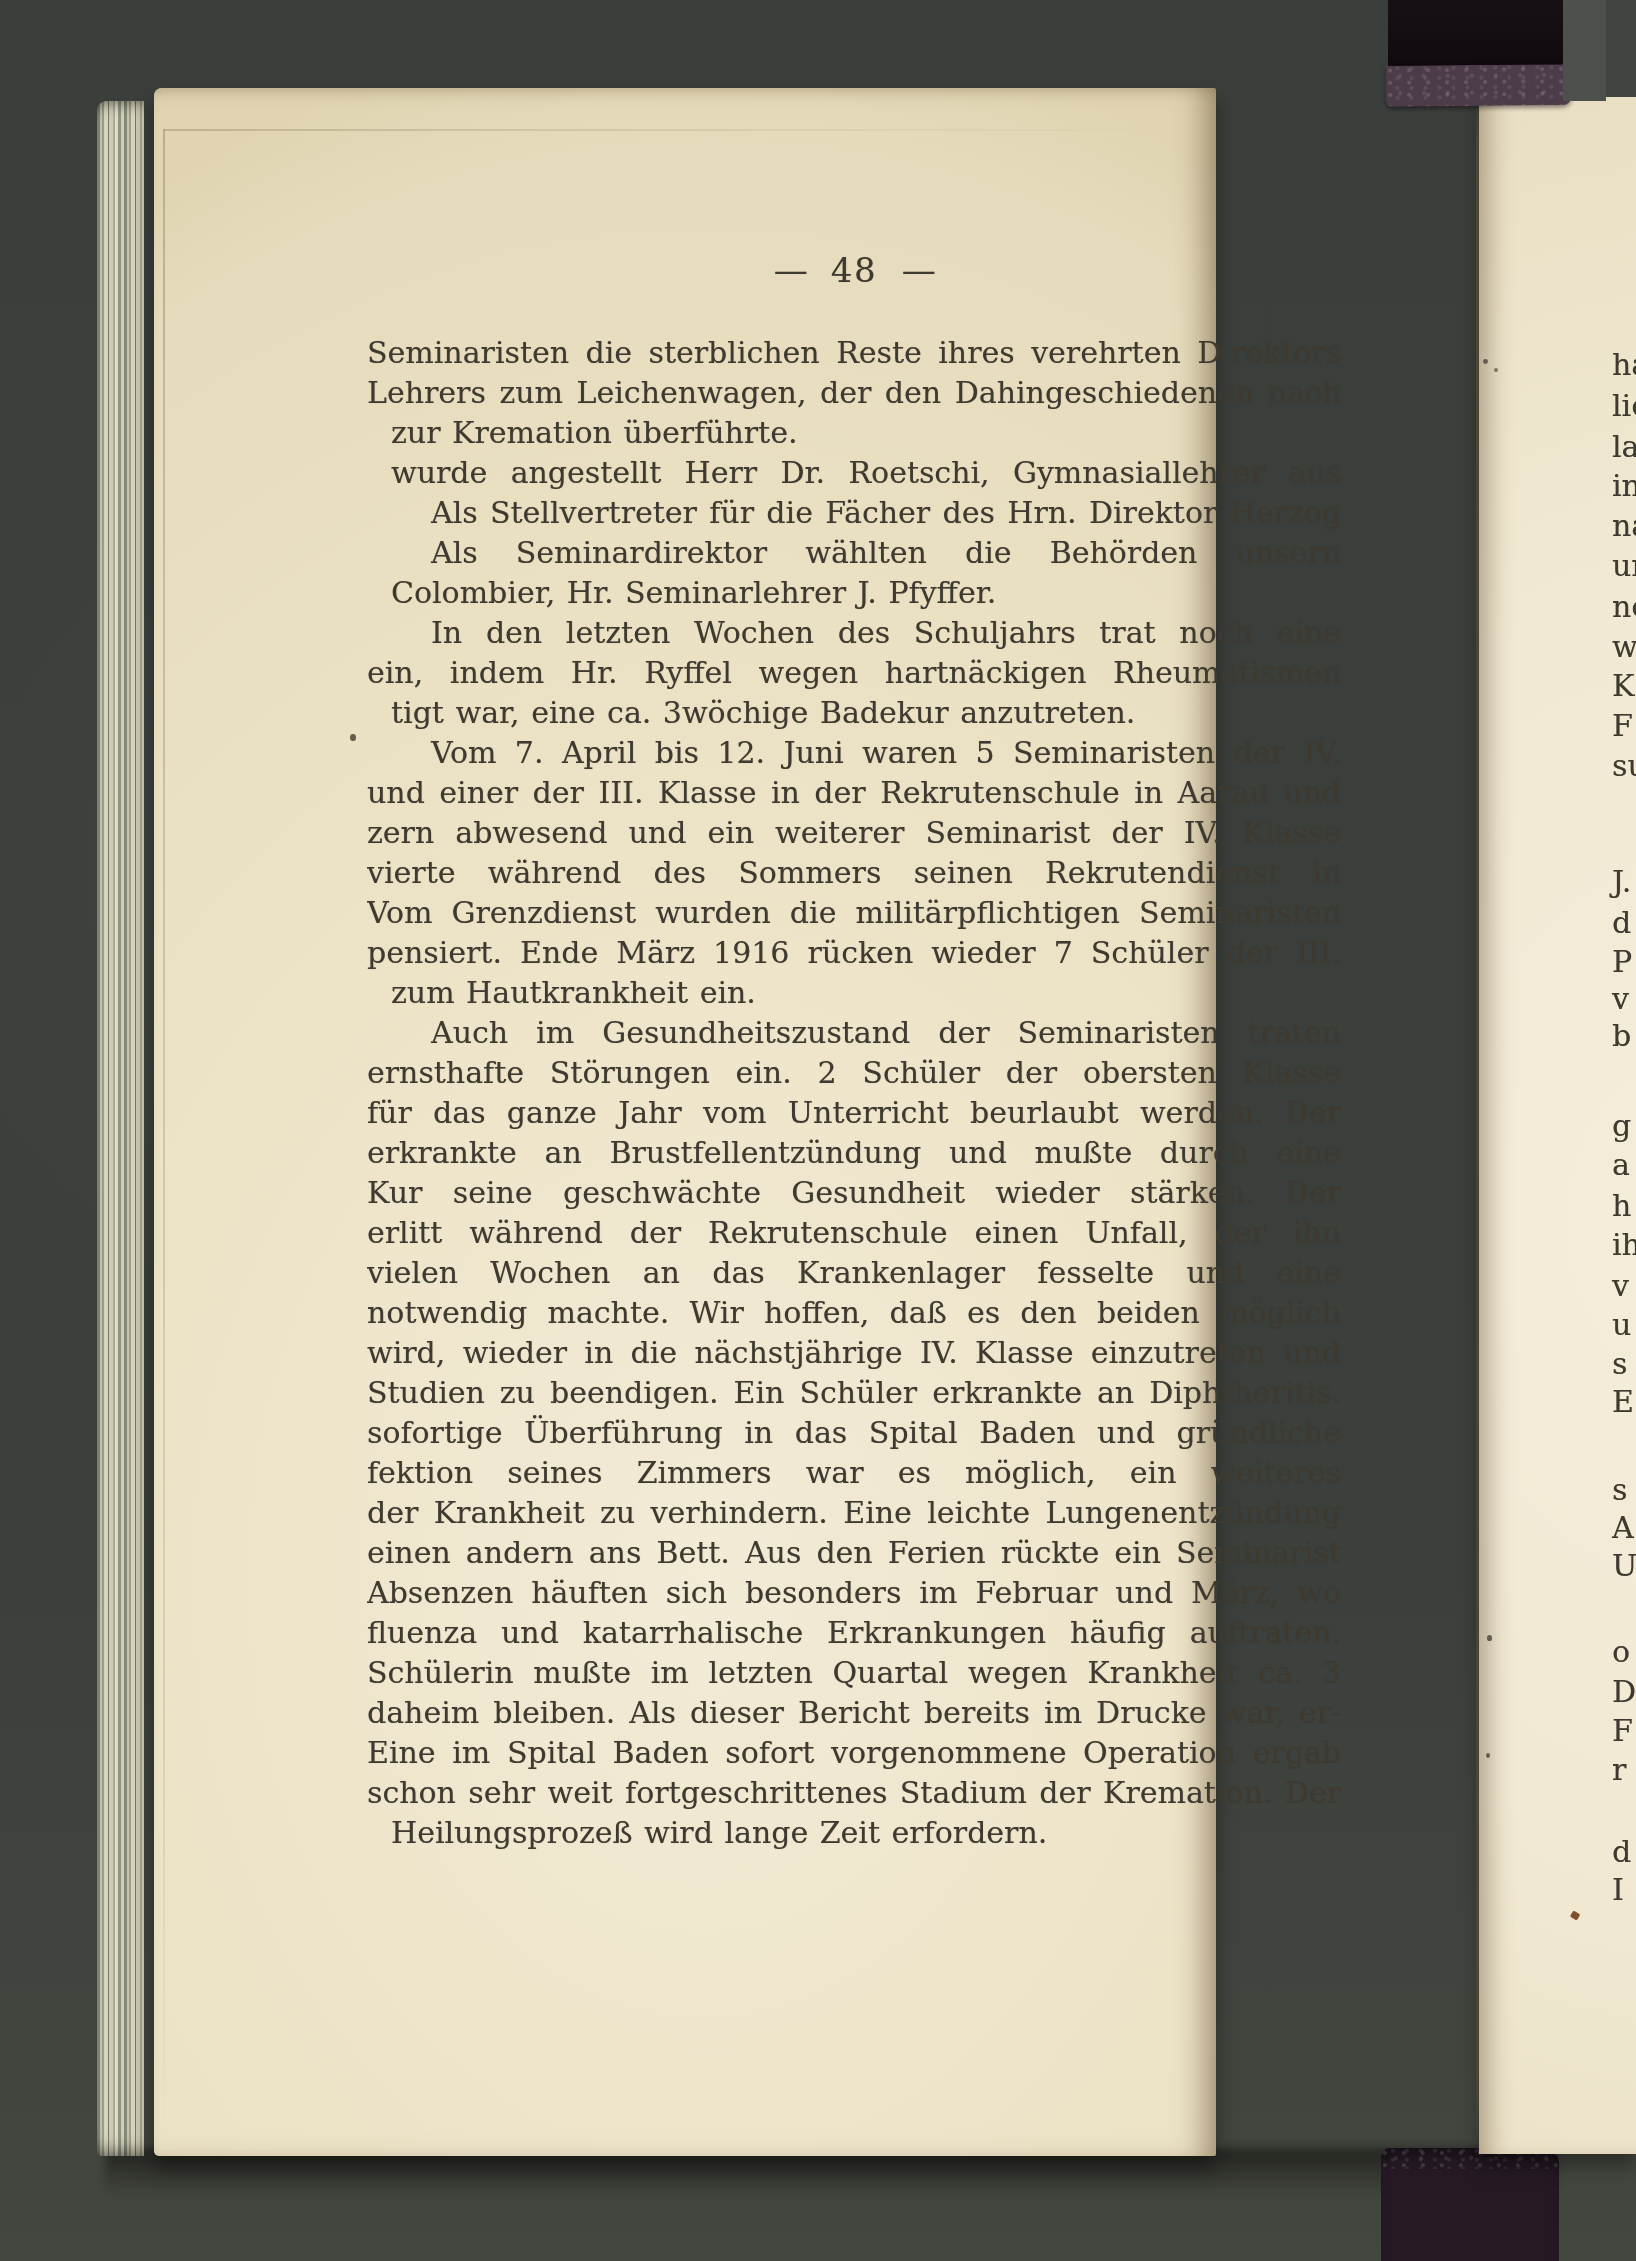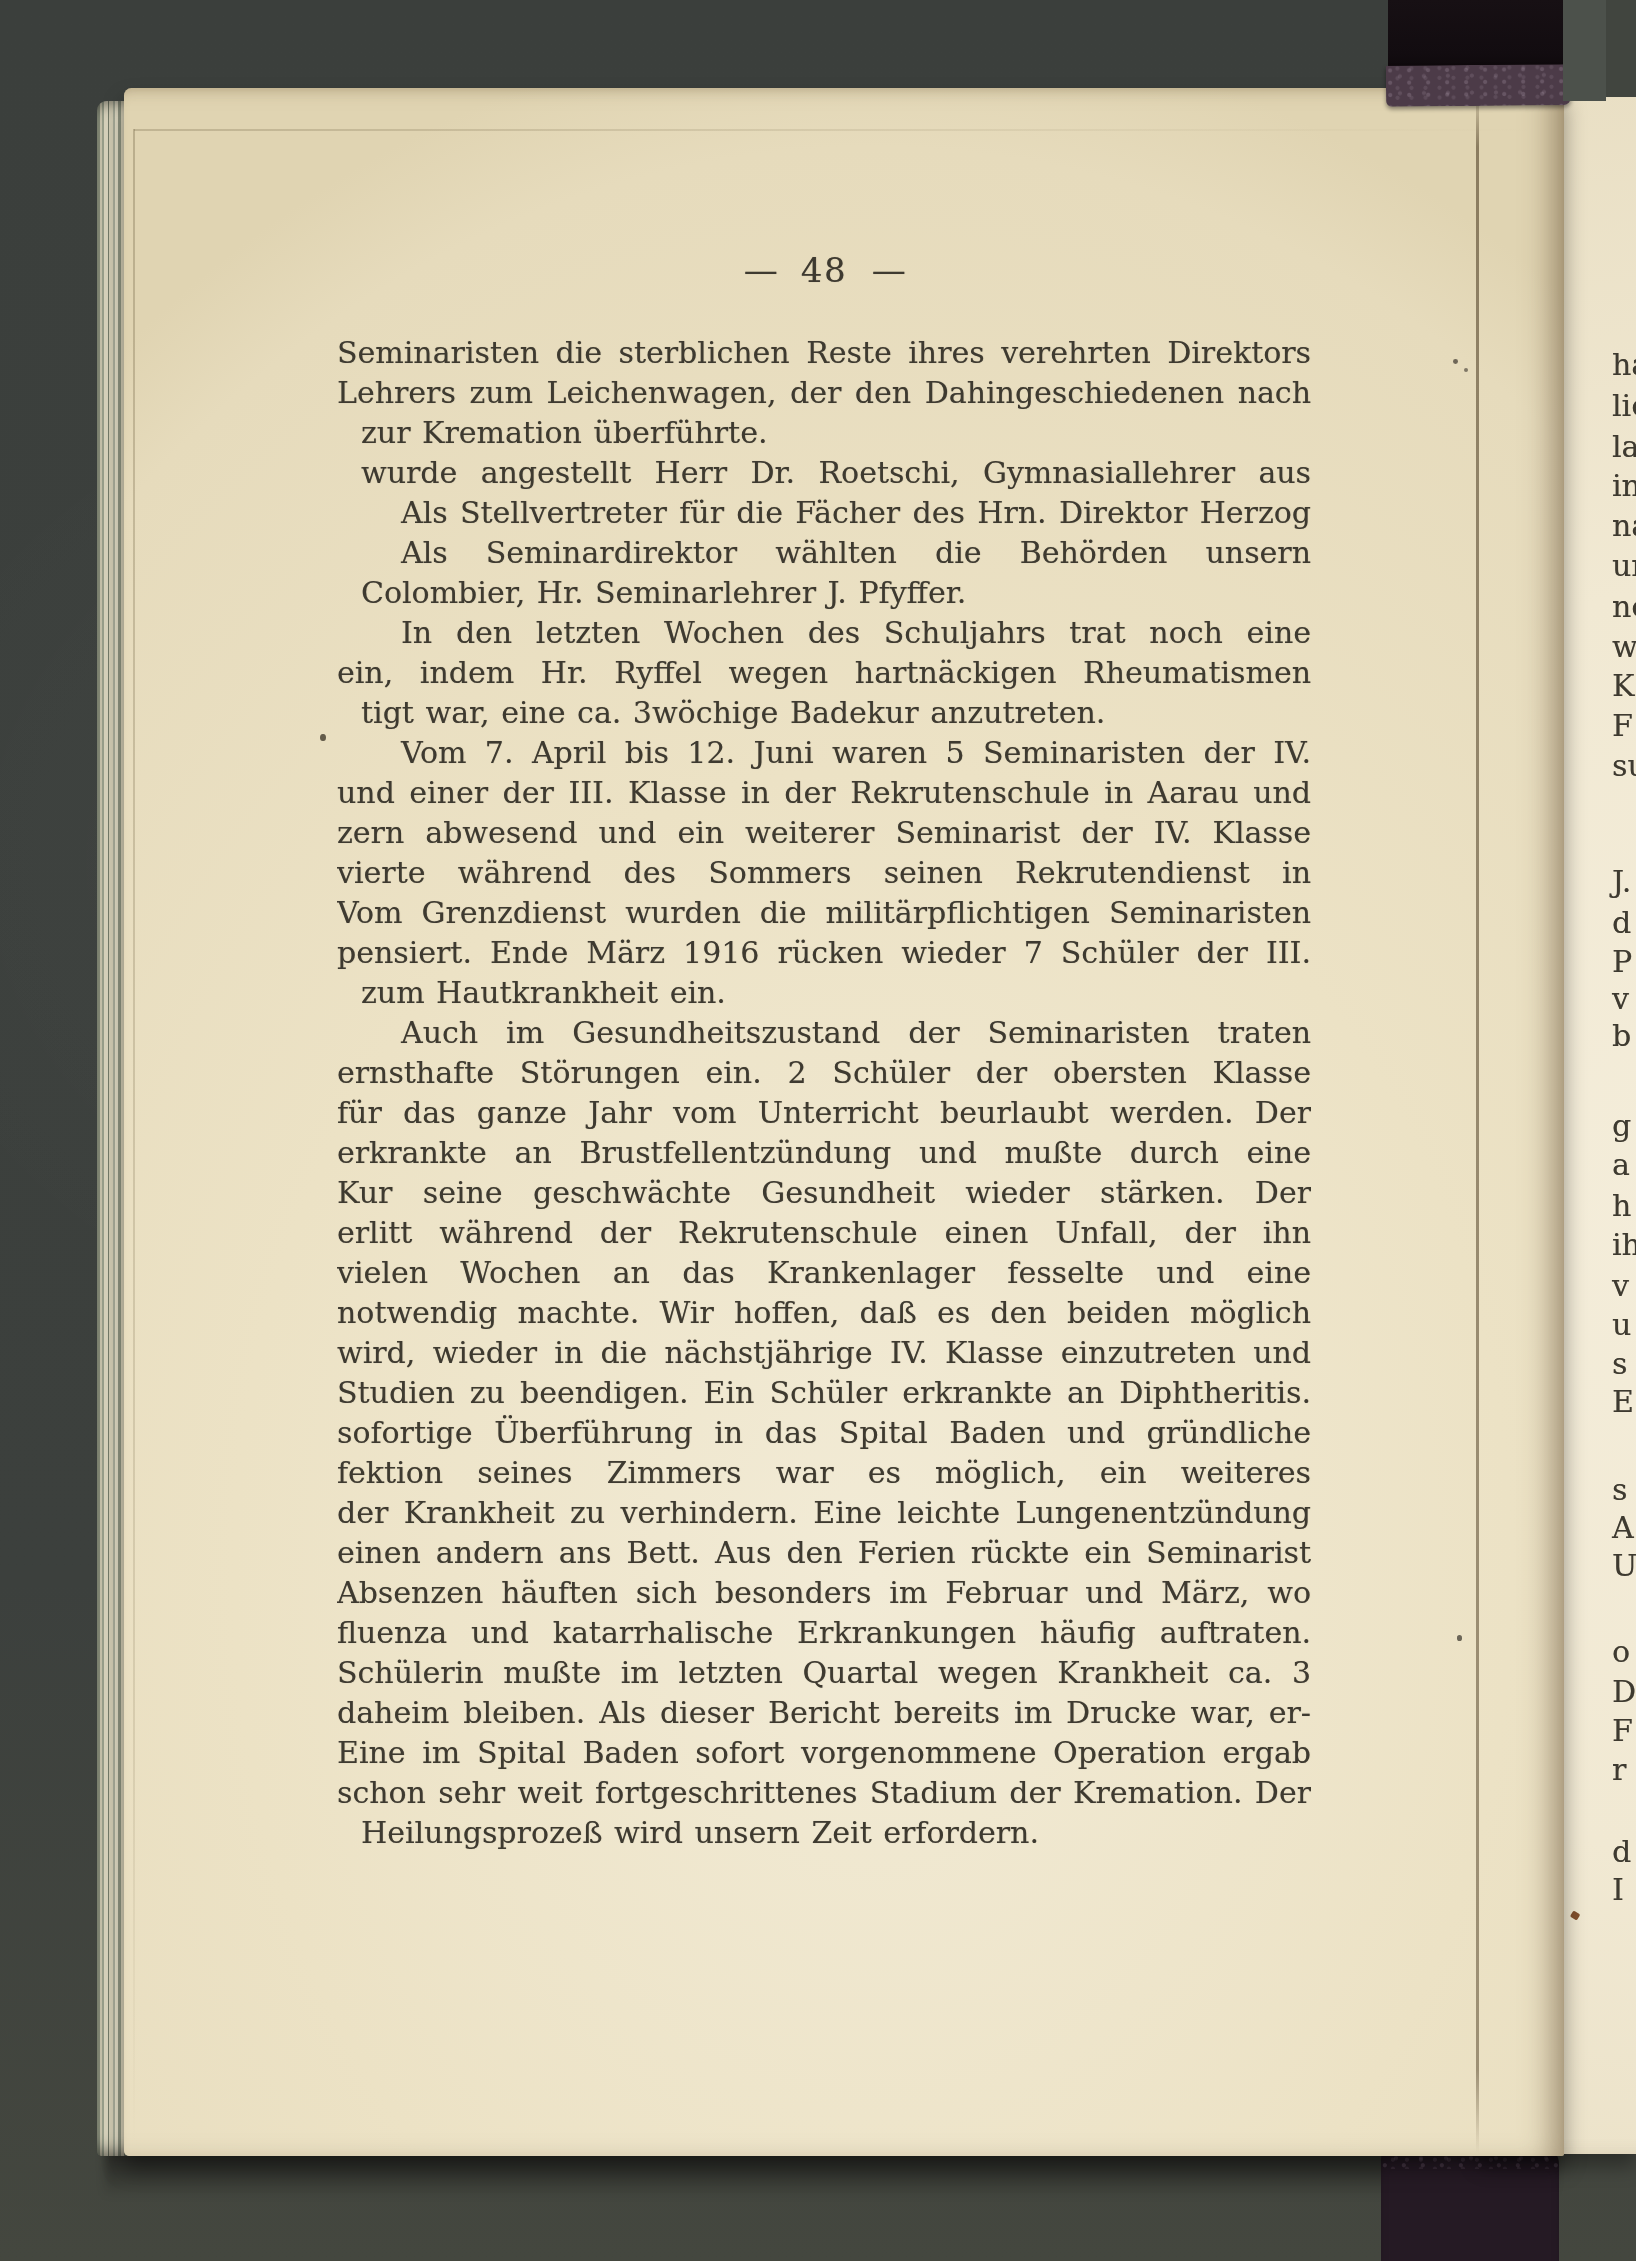--- a/index.html
+++ b/index.html
@@ -60,21 +60,21 @@
     overflow:hidden;
   }
   .frag{
     position:absolute;left:133px;white-space:pre;
     font-size:30px;line-height:1;color:var(--ink,#3e3a30);
     text-shadow:0.2px 0.2px 0.6px rgba(62,58,48,.5);
   }
 
   
   .left-page{
-    position:absolute;left:124px;top:88px;width:1440px;height:2068px;
+    position:absolute;left:154px;top:88px;width:1062px;height:2068px;
     background:
       radial-gradient(1227px 1554px at 52% 72%, #f2ebd6 0%, var(--paper,#ece2c5) 52%, #e6dbbc 92%, #e0d4b2 100%);
     border-radius:7.4px 2.5px 2.5px 4.9px;
     box-shadow:inset -24.5px 0 29.5px -13px rgba(88,66,38,.5),
                inset 0 8.2px 11.5px -6.5px rgba(120,100,60,.25),
                0 13px 21px rgba(0,0,0,.38);
   }
   
   .underline-v{
     position:absolute;left:9px;top:41px;bottom:11.5px;width:1.6px;
@@ -230,21 +230,21 @@
         <div class="line">sofortige Überführung in das Spital Baden und gründliche Desin-</div>
         <div class="line">fektion seines Zimmers war es möglich, ein weiteres Ausbreiten</div>
         <div class="line">der Krankheit zu verhindern. Eine leichte Lungenentzündung bannte</div>
         <div class="line">einen andern ans Bett. Aus den Ferien rückte ein Seminarist mit</div>
         <div class="line">Absenzen häuften sich besonders im Februar und März, wo In-</div>
         <div class="line">fluenza und katarrhalische Erkrankungen häufig auftraten. Eine</div>
         <div class="line">Schülerin mußte im letzten Quartal wegen Krankheit ca. 3 Wochen</div>
         <div class="line">daheim bleiben. Als dieser Bericht bereits im Drucke war, er-</div>
         <div class="line">Eine im Spital Baden sofort vorgenommene Operation ergab ein</div>
         <div class="line">schon sehr weit fortgeschrittenes Stadium der Kremation. Der</div>
-        <div class="line pend">Heilungsprozeß wird unsern Zeit erfordern.</div>
+        <div class="line pend">Heilungsprozeß wird lange Zeit erfordern.</div>
       </div>
 
     <span class="speck sp1"></span>
     <span class="speck sp2"></span>
     <span class="speck sp3"></span>
     <span class="speck sp4"></span>
   </div>
 
   <div class="gutter-line"></div>
   <div class="ribbon-black"></div>

